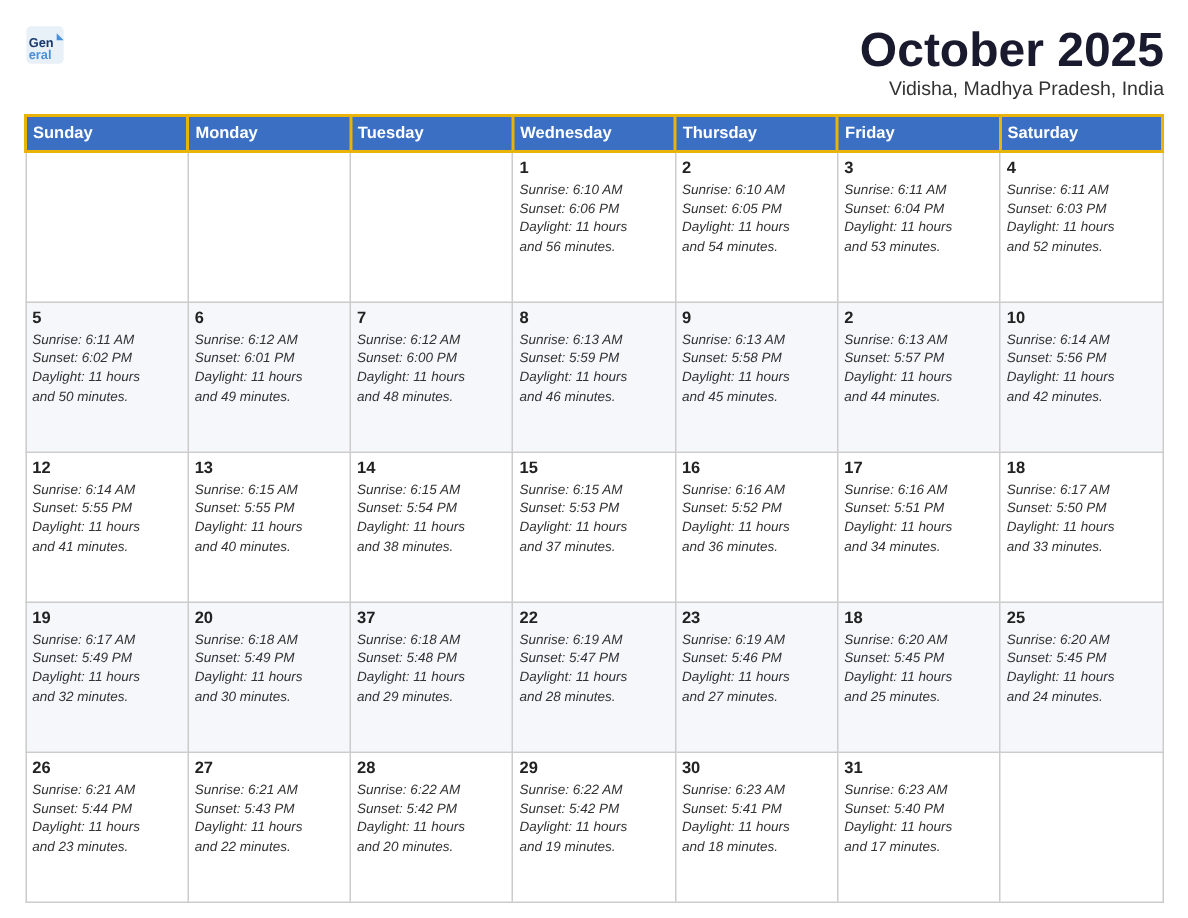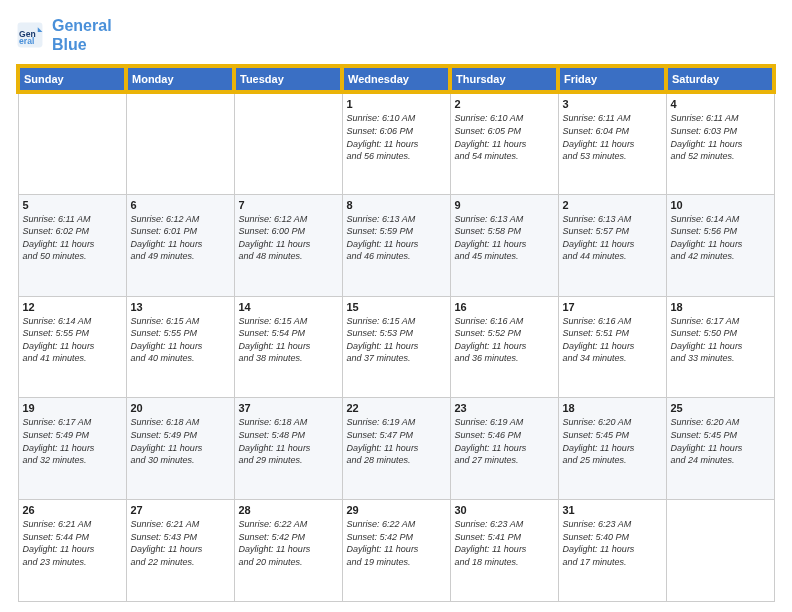--- a/index.html
+++ b/index.html
@@ -19,21 +19,21 @@
     }
     .header {
       display: flex;
       align-items: flex-start;
       justify-content: space-between;
       margin-bottom: 10px;
     }
     .logo {
       display: flex;
       align-items: center;
-      gap: 8px;
+      gap: 18px;
     }
     .logo-text {
       font-size: 16px;
       font-weight: bold;
       color: #1a1a2e;
       line-height: 1.2;
     }
     .logo-text span {
       color: #4a90d9;
     }
@@ -61,21 +61,21 @@
       width: 100%;
       table-layout: fixed;
     }
     .calendar th {
       background-color: #3a6fc4;
       color: #fff;
       font-size: 11px;
       font-weight: bold;
       padding: 5px 4px;
       text-align: left;
-      border: 4px solid #eab308;
+      border: 2px solid #eab308;
     }
     .calendar td {
       border: 1px solid #ccc;
       vertical-align: top;
       padding: 4px 4px;
       font-size: 9.5px;
       color: #222;
       background: #fff;
       height: 85px;
     }
@@ -103,25 +103,24 @@
 
 <div class="page">
   <div class="header">
     <div class="logo">
       <svg class="logo-icon" viewBox="0 0 36 36">
         <rect x="2" y="2" width="32" height="32" rx="4" fill="#e8f0f8"></rect>
         <text x="4" y="20" font-size="11" font-weight="bold" fill="#1a3a6e" font-family="Arial">Gen</text>
         <text x="4" y="30" font-size="11" font-weight="bold" fill="#4a90d9" font-family="Arial">eral</text>
         <polygon points="28,8 34,14 28,14" fill="#4a90d9"></polygon>
       </svg>
-      <div>
-        <div class="logo-text">
-          <span>General</span><br><span style="color:#4a90d9">Blue</span>
-        </div>
-      </div>
+    </div>
+    <div class="title-block">
+      <div class="month-title">October 2025</div>
+      <div class="subtitle">Vidisha, Madhya Pradesh, India</div>
     </div>
   </div>
 
   <table class="calendar">
     <thead>
       <tr>
       <th>Sunday</th>
           <th>Monday</th>
           <th>Tuesday</th>
           <th>Wednesday</th>

